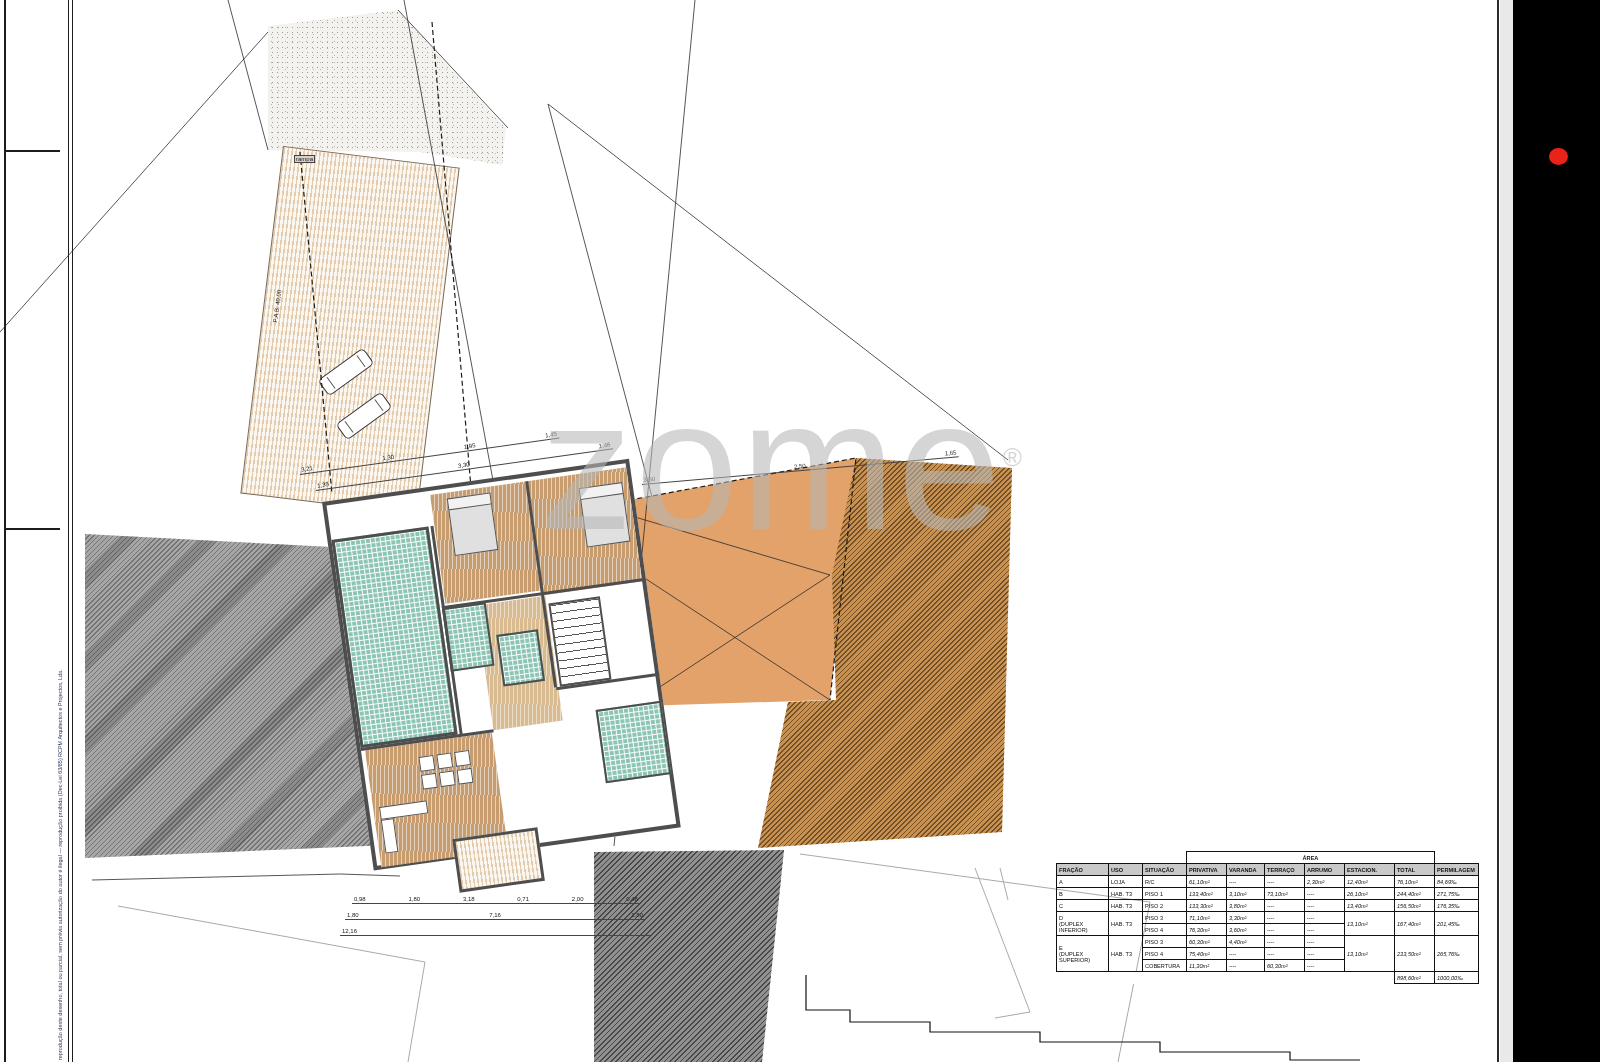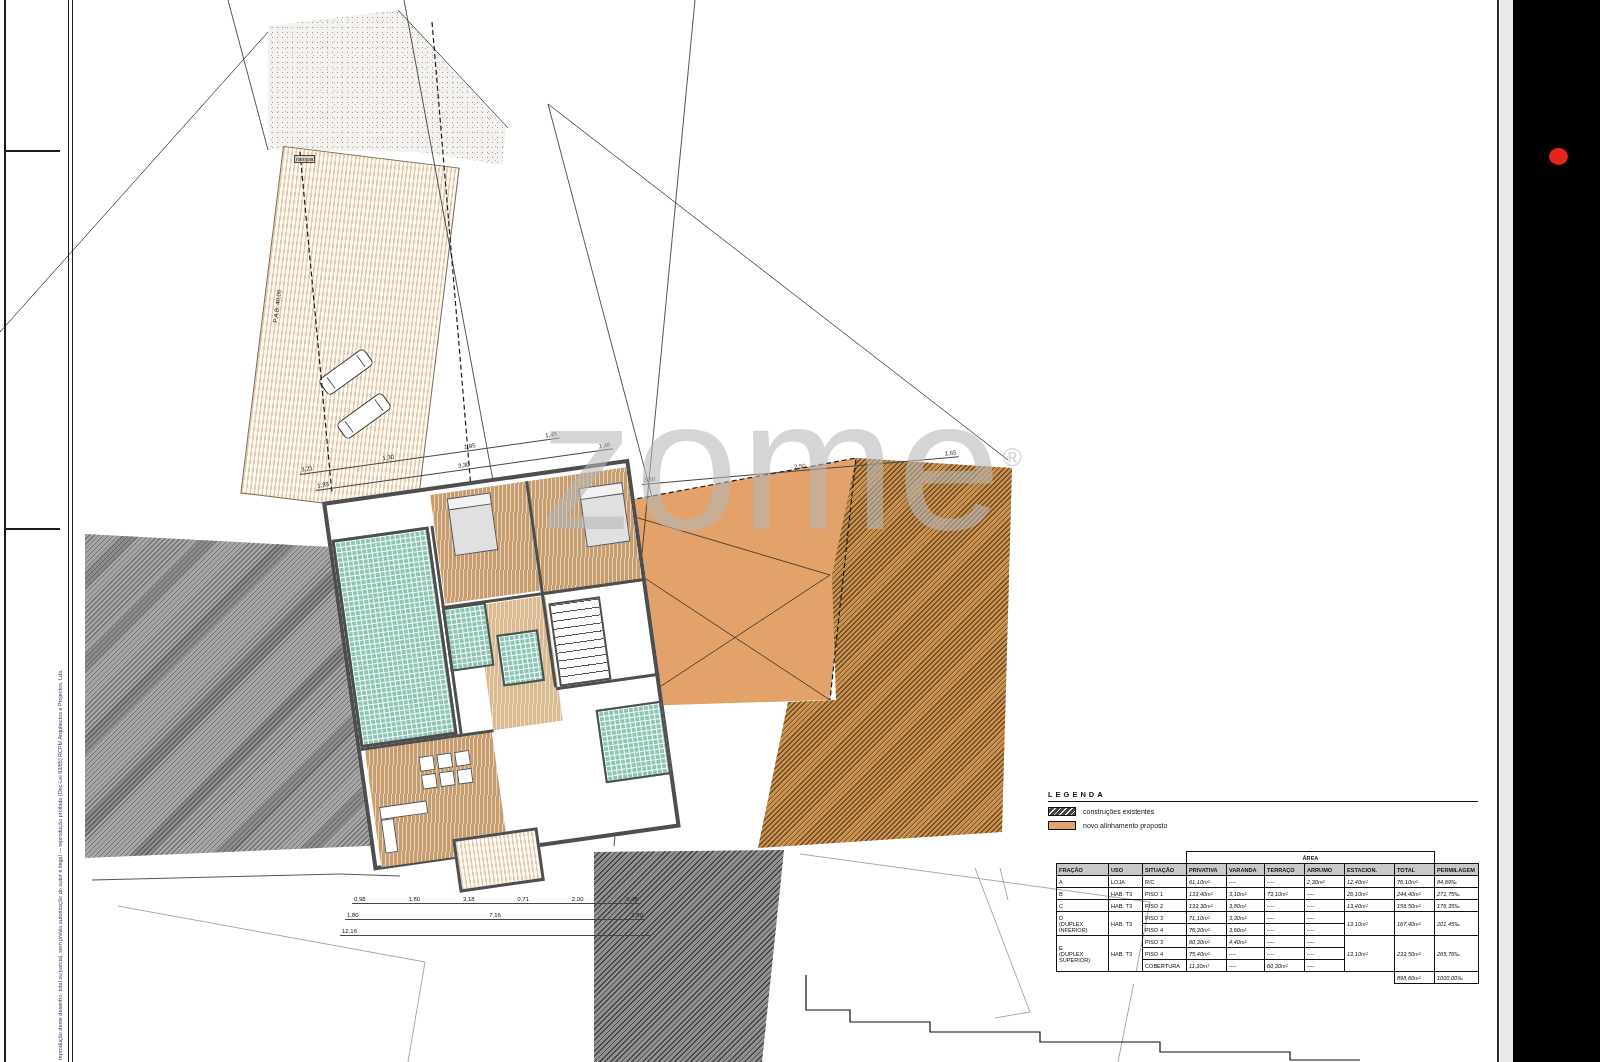--- a/index.html
+++ b/index.html
@@ -224,33 +224,20 @@
         <span>7,16</span>
         <span>1,80</span>
       </div>
       <div class="dim" style="left: 340px; top: 929px; width: 310px; transform: rotate(0deg);">
         <span>12,16</span>
       </div>
     </div>
 
   <div class="wm"><span>zome</span><span class="reg">®</span></div>
 
-  <div class="legend">
-    <div class="legend-title">LEGENDA</div>
-    <div id="legend-items">
-        <div class="legend-item">
-          <div class="sw sw-hatch"></div>
-          <div class="lab">construções existentes</div>
-        </div>
-        <div class="legend-item">
-          <div class="sw sw-orange"></div>
-          <div class="lab">novo alinhamento proposto</div>
-        </div>
-      </div>
-  </div>
 
   <div class="tblwrap">
     <table class="area" id="area-table">
         <colgroup>
           <col style="width: 52px;">
           <col style="width: 34px;">
           <col style="width: 44px;">
           <col style="width: 40px;">
           <col style="width: 38px;">
           <col style="width: 40px;">

